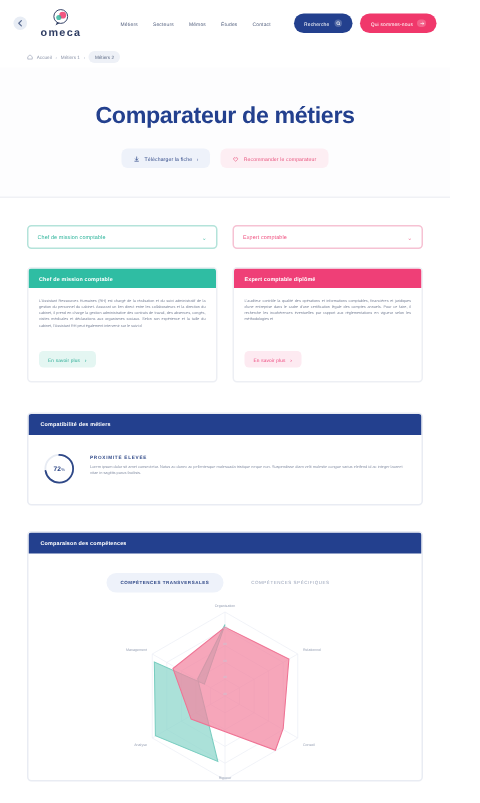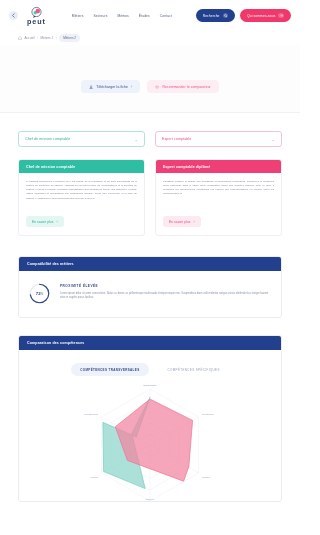--- a/index.html
+++ b/index.html
@@ -212,21 +212,21 @@
 
   <div class="brand">
     <div class="brand-mark">
       <svg viewBox="0 0 26 26" width="13" height="13">
         <circle cx="13" cy="12" r="9.2" fill="none" stroke="#2f3d63" stroke-width="1.3"></circle>
         <path d="M8 19.5 L6 24 L11.6 20.8 Z" fill="#2f3d63"></path>
         <circle cx="15.6" cy="10.2" r="4.6" fill="#f0386b" opacity=".85"></circle>
         <circle cx="10.4" cy="13.4" r="3.4" fill="#2bb39a" opacity=".8"></circle>
       </svg>
     </div>
-    <div class="brand-name">peut</div>
+    <div class="brand-name">omeca</div>
   </div>
 
   <nav class="mainnav">
     <a href="#">Métiers</a>
     <a href="#">Secteurs</a>
     <a href="#">Mémos</a>
     <a href="#">Études</a>
     <a href="#">Contact</a>
   </nav>
 
@@ -263,20 +263,21 @@
   </div>
   <span class="crumb-sep">›</span>
   <span class="crumb">
     <span>Métiers 1</span>
   </span>
   <span class="crumb-sep">›</span>
   <span class="crumb-current">Métiers 2</span>
 </div>
 
 <div class="hero">
+  <h1>Comparateur de métiers</h1>
   <div class="hero-actions">
     <div class="hero-btn dl">
       <svg viewBox="0 0 12 12">
         <line x1="6" y1="1.8" x2="6" y2="7.6" stroke="#2f4887" stroke-width="1.3" stroke-linecap="round"></line>
         <path d="M3.6 5.6 L6 8 L8.4 5.6" fill="none" stroke="#2f4887" stroke-width="1.3" stroke-linecap="round" stroke-linejoin="round"></path>
         <line x1="2.6" y1="10" x2="9.4" y2="10" stroke="#2f4887" stroke-width="1.3" stroke-linecap="round"></line>
       </svg>
       <span>Télécharger la fiche</span>
       <span class="caret">›</span>
     </div>

